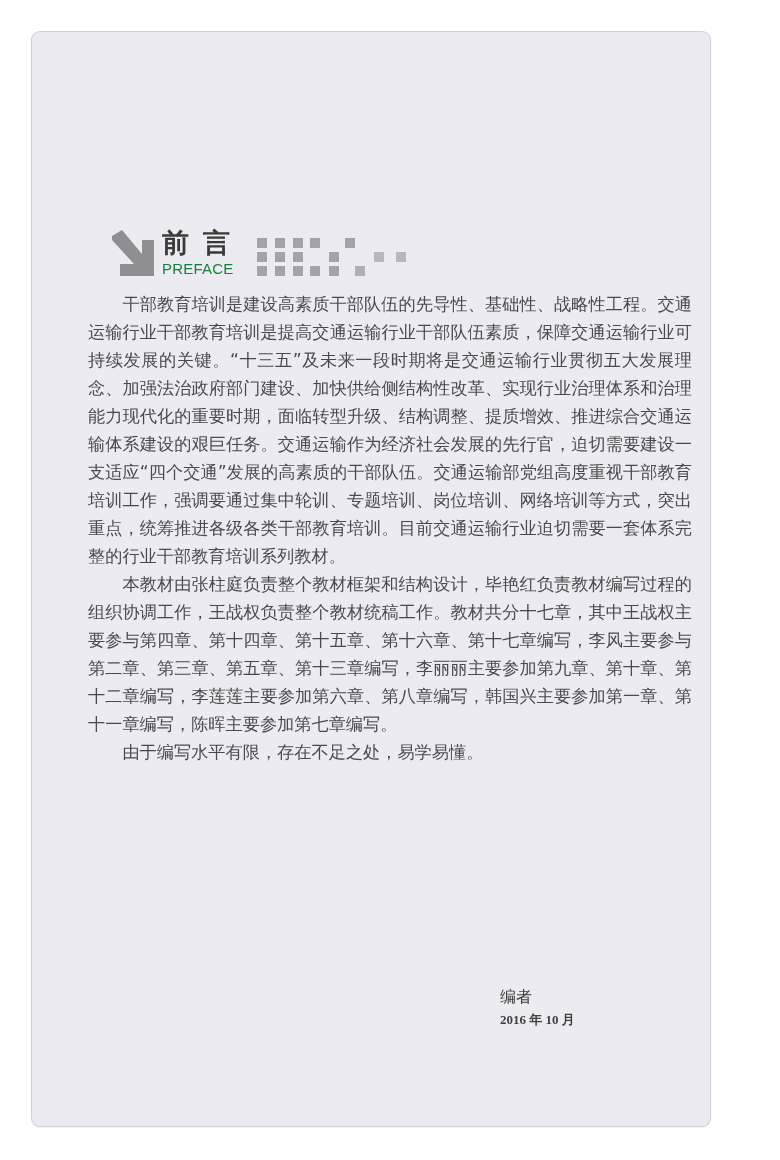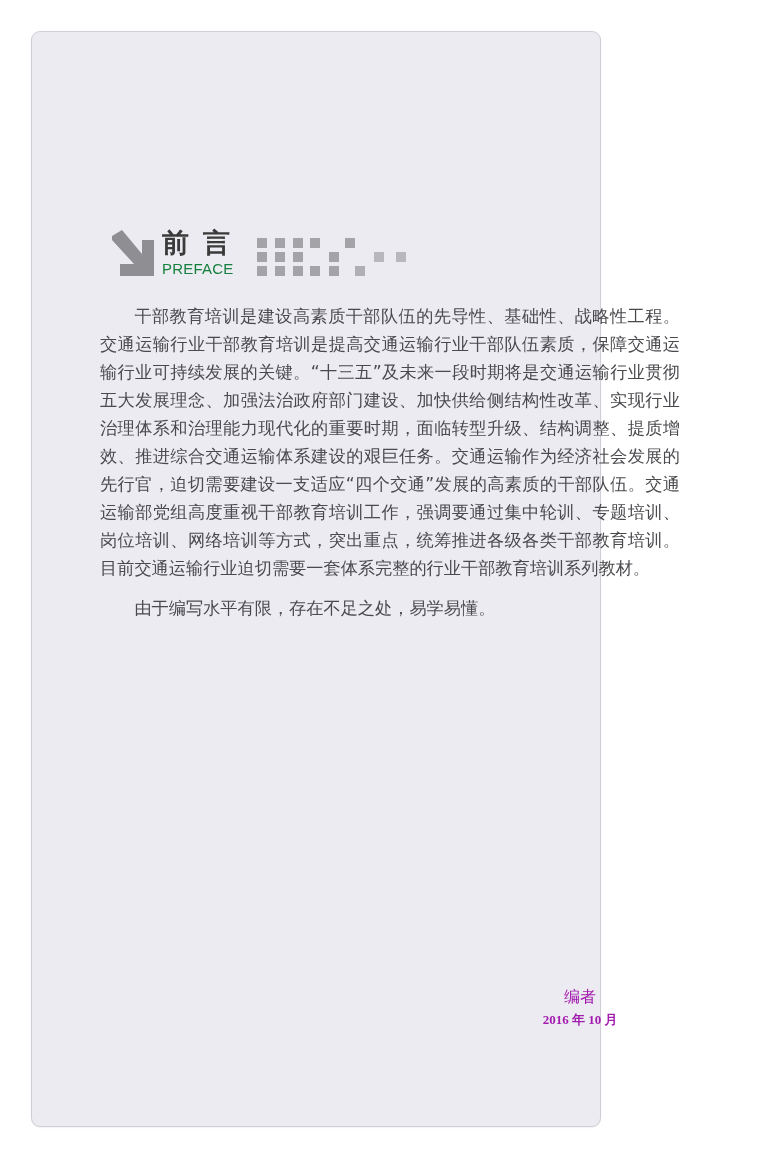--- a/index.html
+++ b/index.html
@@ -10,21 +10,21 @@
     body {
       width: 780px;
       height: 1160px;
       position: relative;
       overflow: hidden;
     }
     .page {
       position: absolute;
       left: 32px;
       top: 32px;
-      width: 568px;
+      width: 678px;
       height: 1094px;
       background: #ecebf1;
       border-radius: 8px;
       box-shadow: 0 0 0 1px #cfcdd6, 0 1px 2px rgba(0,0,0,0.15);
     }
     .header {
       position: absolute;
       left: 80px;
       top: 198px;
       width: 320px;
@@ -77,30 +77,29 @@
       left: 88px;
       top: 290px;
       width: 604px;
       font-family: "DejaVu Sans", sans-serif;
       font-size: 17.2px;
       line-height: 28px;
       color: #4a4a4e;
       text-align: justify;
     }
     .body-text p {
-      margin: 12px;
+      margin: 0;
       text-indent: 2em;
     }
     .signature {
       position: absolute;
       left: 500px;
       top: 986px;
       width: 160px;
-      text-align: center;
-      color: #a21caf;
+      color: #404040;
     }
     .sig-author {
       font-family: "DejaVu Sans", sans-serif;
       font-size: 16px;
       line-height: 22px;
     }
     .sig-date {
       font-family: "Liberation Serif", serif;
       font-weight: bold;
       font-size: 13px;
@@ -134,20 +133,21 @@
       <span style="left:163px;top:36px"></span>
       <span style="left:181px;top:36px"></span>
       <span style="left:198px;top:36px"></span>
       <span style="left:217px;top:36px"></span>
       <span style="left:243px;top:36px;background:#b0afb4"></span>
     </div>
   </div>
 
   <div class="body-text" style="left:56px;top:258px;">
     <p>干部教育培训是建设高素质干部队伍的先导性、基础性、战略性工程。交通运输行业干部教育培训是提高交通运输行业干部队伍素质，保障交通运输行业可持续发展的关键。“十三五”及未来一段时期将是交通运输行业贯彻五大发展理念、加强法治政府部门建设、加快供给侧结构性改革、实现行业治理体系和治理能力现代化的重要时期，面临转型升级、结构调整、提质增效、推进综合交通运输体系建设的艰巨任务。交通运输作为经济社会发展的先行官，迫切需要建设一支适应“四个交通”发展的高素质的干部队伍。交通运输部党组高度重视干部教育培训工作，强调要通过集中轮训、专题培训、岗位培训、网络培训等方式，突出重点，统筹推进各级各类干部教育培训。目前交通运输行业迫切需要一套体系完整的行业干部教育培训系列教材。</p>
+    <p>本教材由张柱庭负责整个教材框架和结构设计，毕艳红负责教材编写过程的组织协调工作，王战权负责整个教材统稿工作。教材共分十七章，其中王战权主要参与第四章、第十四章、第十五章、第十六章、第十七章编写，李风主要参与第二章、第三章、第五章、第十三章编写，李丽丽主要参加第九章、第十章、第十二章编写，李莲莲主要参加第六章、第八章编写，韩国兴主要参加第一章、第十一章编写，陈晖主要参加第七章编写。</p>
     <p>由于编写水平有限，存在不足之处，易学易懂。</p>
   </div>
 
   <div class="signature" style="left:468px;top:954px;">
     <div class="sig-author">编者</div>
     <div class="sig-date">2016 年 10 月</div>
   </div>
 
 </div>
 

